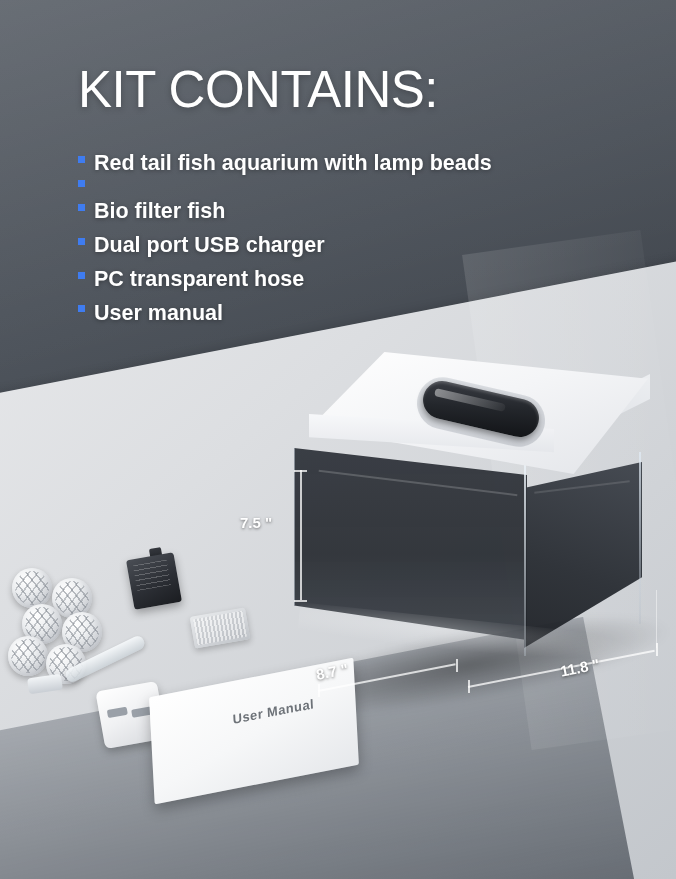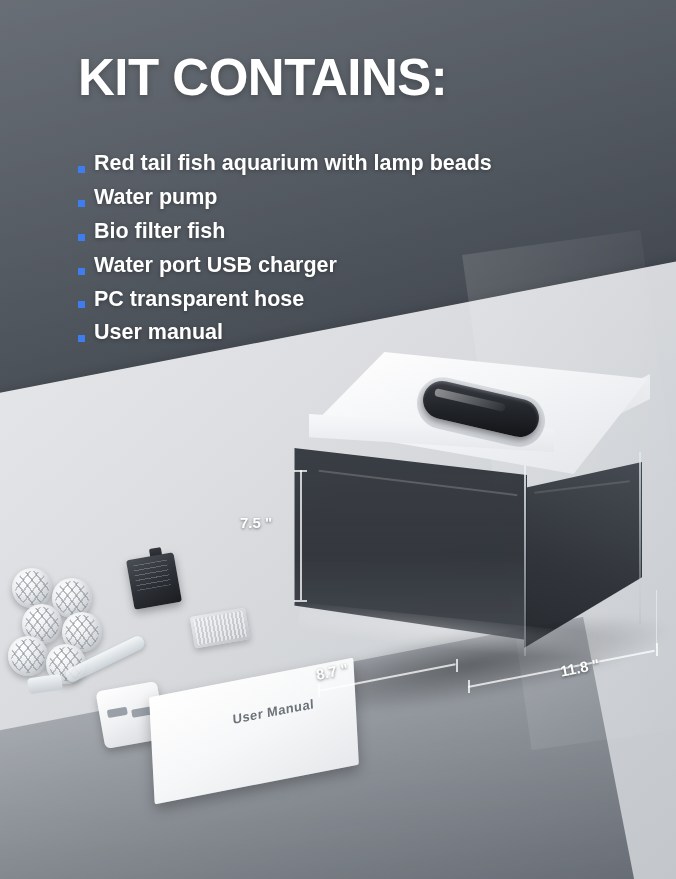--- a/index.html
+++ b/index.html
@@ -71,40 +71,40 @@
     position: absolute;
     right: 0px; top: 240px;
     width: 180px; height: 500px;
     background: linear-gradient(100deg, rgba(255,255,255,0.12), rgba(255,255,255,0));
     transform: rotate(-8deg);
   }
 
   
   .headline {
     position: absolute;
-    left: 78px; top: 52px;
+    left: 78px; top: 64px;
     font-size: 51px;
     line-height: 1.0;
-    font-weight: bold;
+    font-weight: normal;
     color: #ffffff;
     letter-spacing: -0.5px;
     text-shadow: 0 2px 6px rgba(0,0,0,0.25);
   }
 
   .kit-list {
     position: absolute;
     left: 78px; top: 150px;
     width: 520px;
     margin: 0;
     padding: 0;
     list-style: none;
   }
   .kit-list li {
     display: flex;
-    align-items: flex-end;
+    align-items: center;
     margin: 0 0 7px 0;
     color: #ffffff;
     font-size: 21.5px;
     font-weight: bold;
     line-height: 1.25;
     text-shadow: 0 1px 4px rgba(0,0,0,0.35);
   }
   .bullet {
     display: inline-block;
     width: 7px; height: 7px;
@@ -466,29 +466,28 @@
 
   <div class="headline">KIT CONTAINS:</div>
 
   <ul class="kit-list">
     <li>
       <span class="bullet"></span>
       <span>Red tail fish aquarium with lamp beads</span>
     </li>
     <li>
       <span class="bullet"></span>
-      <span>Water pump</span>
     </li>
     <li>
       <span class="bullet"></span>
       <span>Bio filter fish</span>
     </li>
     <li>
       <span class="bullet"></span>
-      <span>Water port USB charger</span>
+      <span>Dual port USB charger</span>
     </li>
     <li>
       <span class="bullet"></span>
       <span>PC transparent hose</span>
     </li>
     <li>
       <span class="bullet"></span>
       <span>User manual</span>
     </li>
   </ul>

